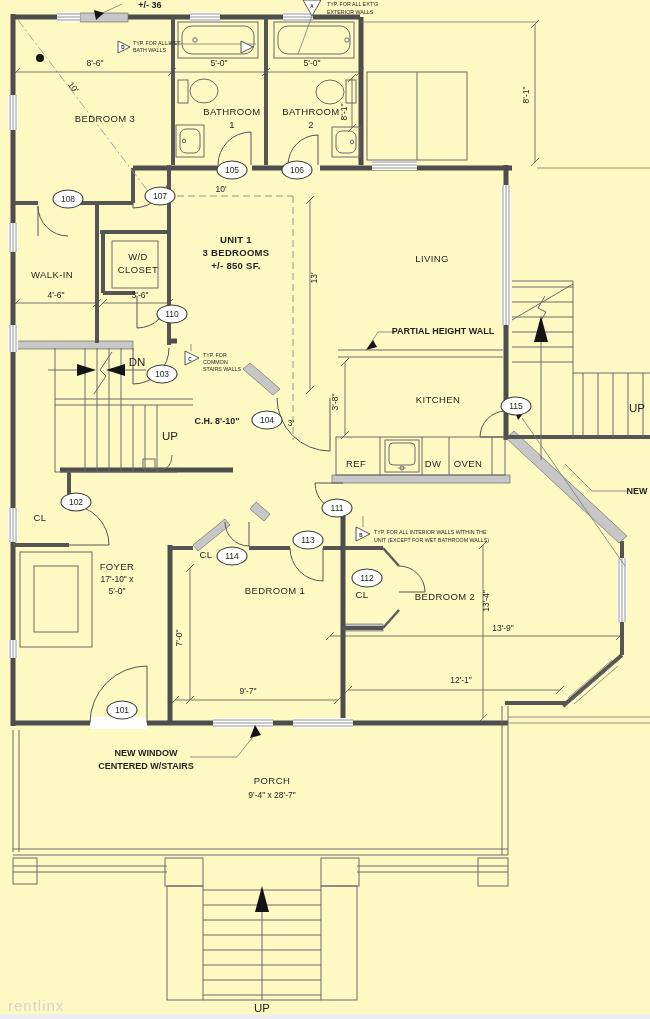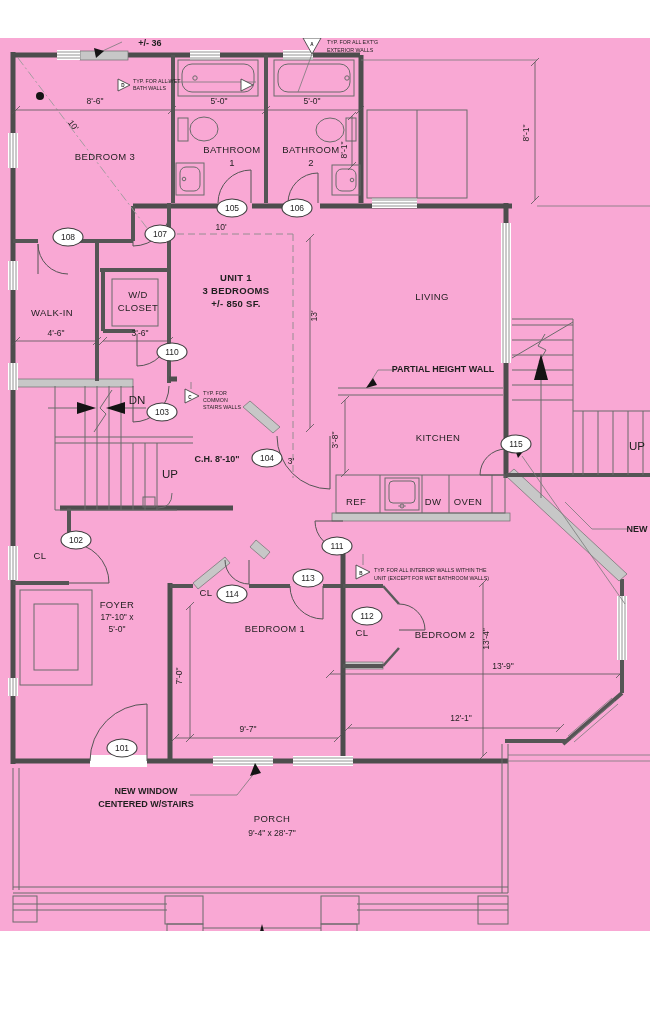--- a/index.html
+++ b/index.html
@@ -1,16 +1,16 @@
 <!DOCTYPE html>
 <html><head>
 <meta charset="utf-8">
 <style>
   html,body{margin:0;padding:0;background:#fff;}
-  #plan-wrap{position:relative;width:650px;height:893px;background:#f9a8d4;overflow:hidden;margin-top:38px;}
+  #plan-wrap{position:relative;width:650px;height:1019px;background:#fef9c3;overflow:hidden;}
   svg{display:block;}
   .wall5{stroke:#4d4d4d;stroke-width:5;fill:none}
   .wall4{stroke:#555555;stroke-width:4;fill:none}
   .wall3{stroke:#5a5a5a;stroke-width:2.5;fill:none}
   .t1{stroke:#6b6b6b;stroke-width:1;fill:none}
   .t08{stroke:#7a7a7a;stroke-width:.8;fill:none}
   .dim{stroke:#555;stroke-width:.8;fill:none}
   .arcd{stroke:#555;stroke-width:1;fill:none}
   .dash{stroke:#8a8a8a;stroke-width:.9;fill:none;stroke-dasharray:7 4}
   .dashdot{stroke:#9a9a9a;stroke-width:.9;fill:none;stroke-dasharray:9 3 2 3}

